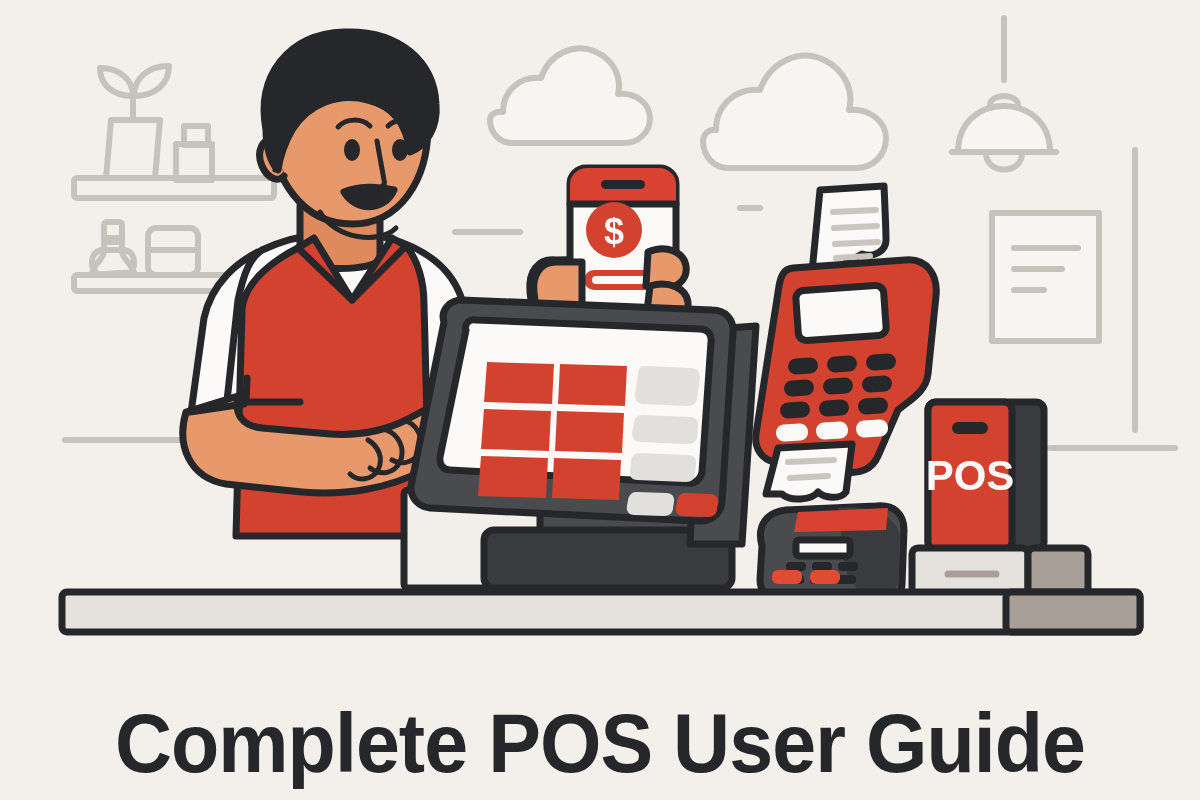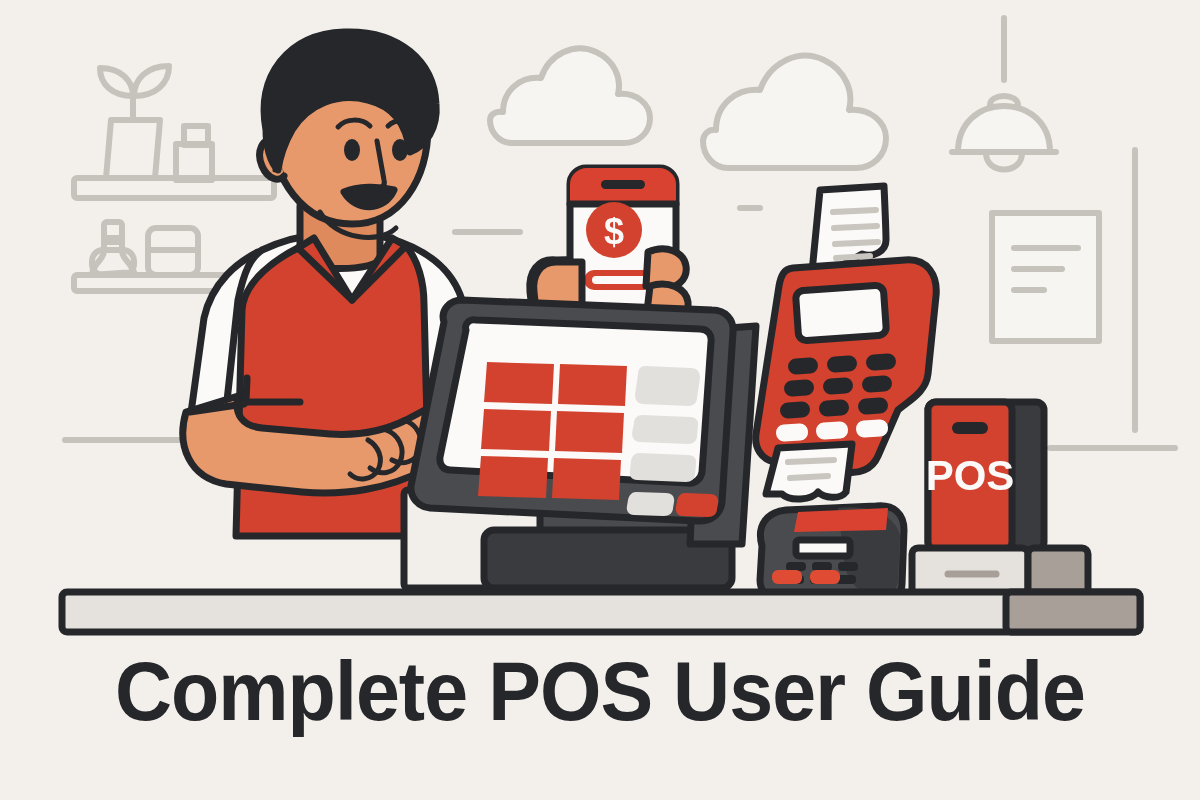--- a/index.html
+++ b/index.html
@@ -22,21 +22,21 @@
     position: absolute;
     inset: 0;
     width: 1200px;
     height: 800px;
     display: block;
   }
   #title-layer {
     position: absolute;
     left: 0;
     right: 0;
-    top: 636px;
+    top: 688px;
     height: 110px;
     display: flex;
     align-items: center;
     justify-content: center;
     pointer-events: none;
   }
   #page-title {
     font-family: "Liberation Sans", sans-serif;
     font-weight: bold;
     font-size: 84px;

